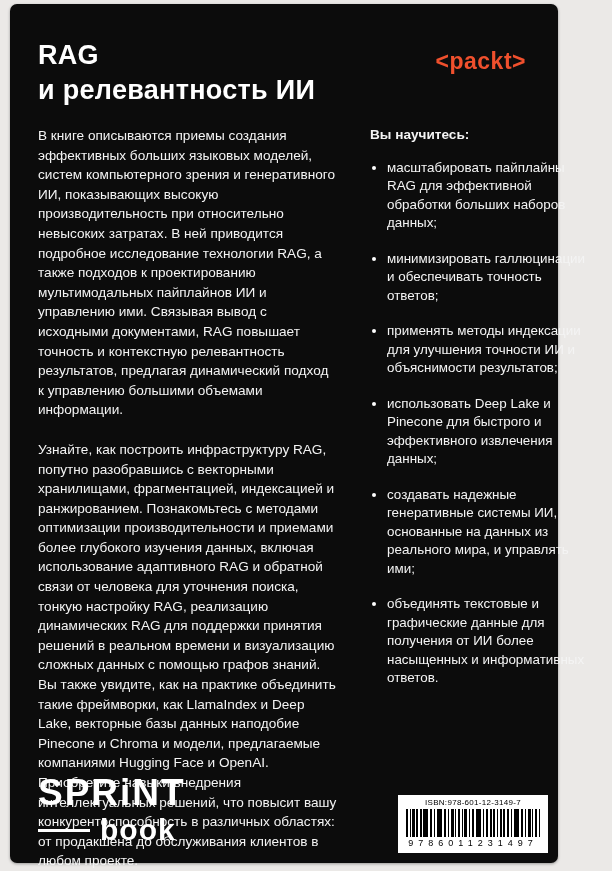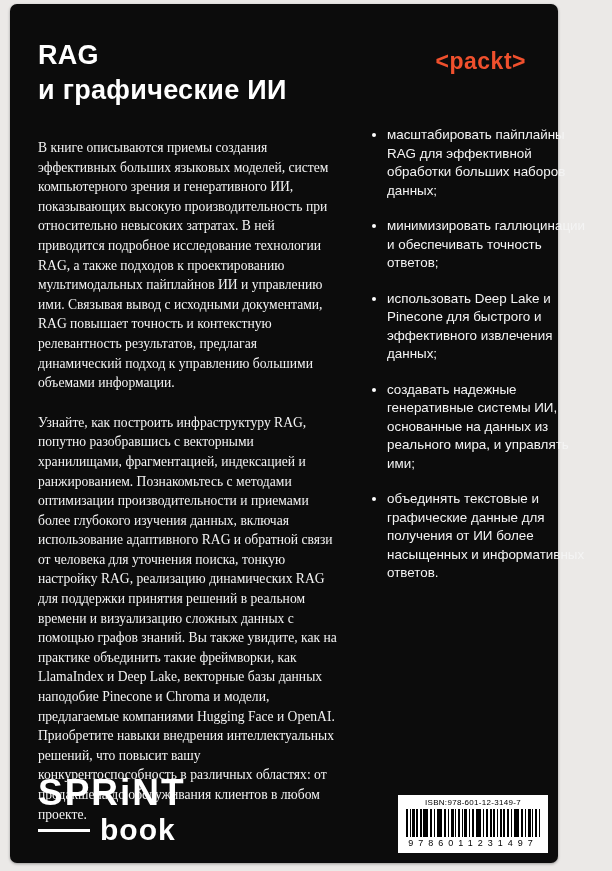--- a/index.html
+++ b/index.html
@@ -38,21 +38,21 @@
   }
   .left-col{
     position:absolute;
     left:28px;top:122px;
     width:300px;
     font-size:13.6px;
     line-height:19.6px;
     color:#f4f4f4;
     text-align:left;
   }
-  .left-col p{margin:12px 0 20px 0;font-family:Liberation Serif, serif;}
+  .left-col p{margin:0 0 20px 0;}
   .right-col{
     position:absolute;
     left:360px;top:122px;
     width:222px;
     font-size:13.4px;
     line-height:18.5px;
     color:#f4f4f4;
   }
   .learn-heading{
     font-weight:700;
@@ -133,34 +133,36 @@
     overflow:hidden;
   }
 </style>
 </head>
 <body>
 
 <div class="cover">
 
   <div class="title">
     <div>RAG</div>
-    <div>и графические ИИ</div>
+    <div>и релевантность ИИ</div>
   </div>
 
   <div class="packt">&lt;packt&gt;</div>
 
   <div class="left-col">
     <p>В книге описываются приемы создания эффективных больших языковых моделей, систем компьютерного зрения и генеративного ИИ, показывающих высокую производительность при относительно невысоких затратах. В ней приводится подробное исследование технологии RAG, а также подходов к проектированию мультимодальных пайплайнов ИИ и управлению ими. Связывая вывод с исходными документами, RAG повышает точность и контекстную релевантность результатов, предлагая динамический подход к управлению большими объемами информации.</p>
     <p>Узнайте, как построить инфраструктуру RAG, попутно разобравшись с векторными хранилищами, фрагментацией, индексацией и ранжированием. Познакомьтесь с методами оптимизации производительности и приемами более глубокого изучения данных, включая использование адаптивного RAG и обратной связи от человека для уточнения поиска, тонкую настройку RAG, реализацию динамических RAG для поддержки принятия решений в реальном времени и визуализацию сложных данных с помощью графов знаний. Вы также увидите, как на практике объединить такие фреймворки, как LlamaIndex и Deep Lake, векторные базы данных наподобие Pinecone и Chroma и модели, предлагаемые компаниями Hugging Face и OpenAI. Приобретите навыки внедрения интеллектуальных решений, что повысит вашу конкурентоспособность в различных областях: от продакшена до обслуживания клиентов в любом проекте.</p>
   </div>
 
   <div class="right-col">
+    <p class="learn-heading">Вы научитесь:</p>
     <ul class="learn-list">
       <li><span class="bullet"></span><span>масштабировать пайплайны RAG для эффективной обработки больших наборов данных;</span></li>
       <li><span class="bullet"></span><span>минимизировать галлюцинации и обеспечивать точность ответов;</span></li>
+      <li><span class="bullet"></span><span>применять методы индексации для улучшения точности ИИ и объяснимости результатов;</span></li>
       <li><span class="bullet"></span><span>использовать Deep Lake и Pinecone для быстрого и эффективного извлечения данных;</span></li>
       <li><span class="bullet"></span><span>создавать надежные генеративные системы ИИ, основанные на данных из реального мира, и управлять ими;</span></li>
       <li><span class="bullet"></span><span>объединять текстовые и графические данные для получения от ИИ более насыщенных и информативных ответов.</span></li>
     </ul>
   </div>
 
   <div class="imprint">
     <div class="line1">SPRiNT</div>
     <div class="line2-row">
       <span class="rule"></span>

